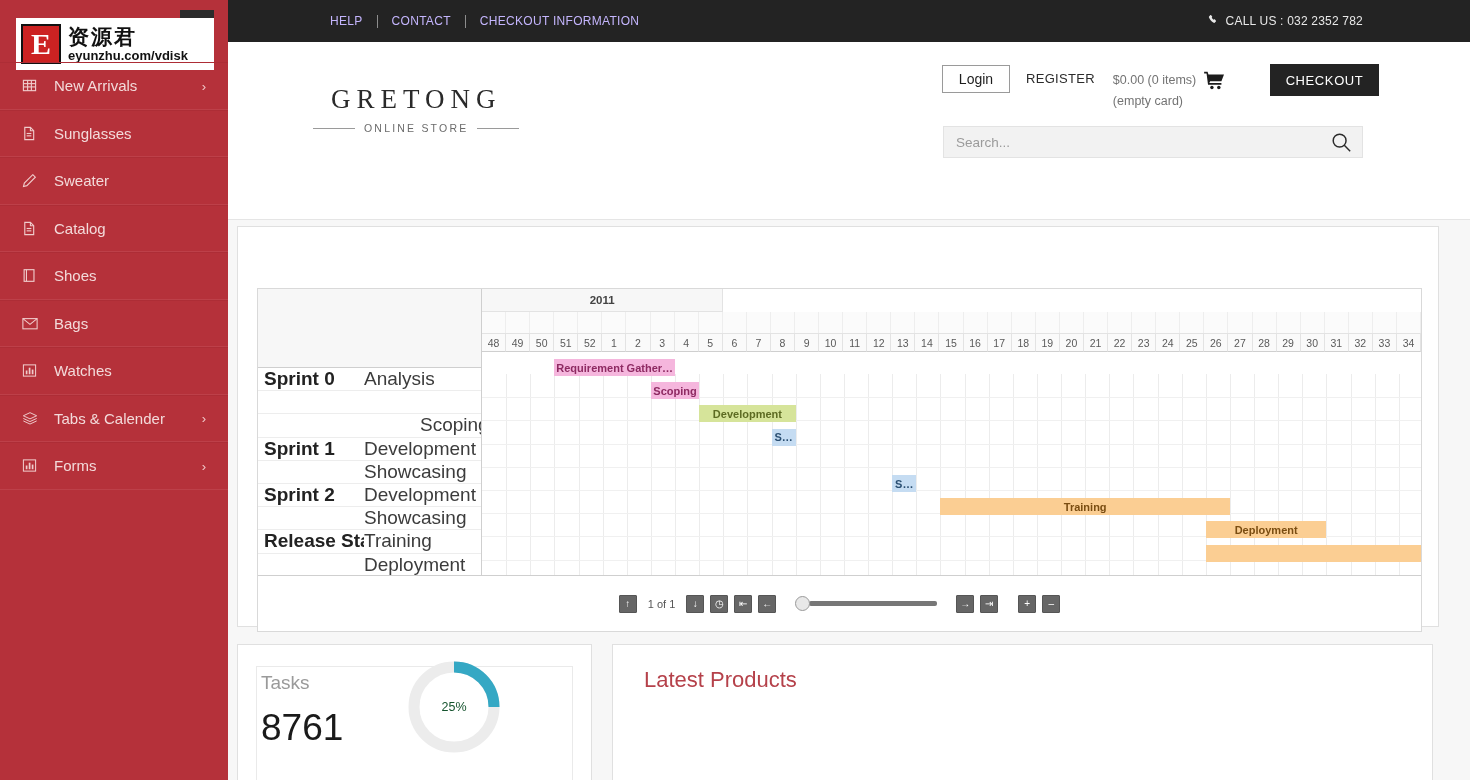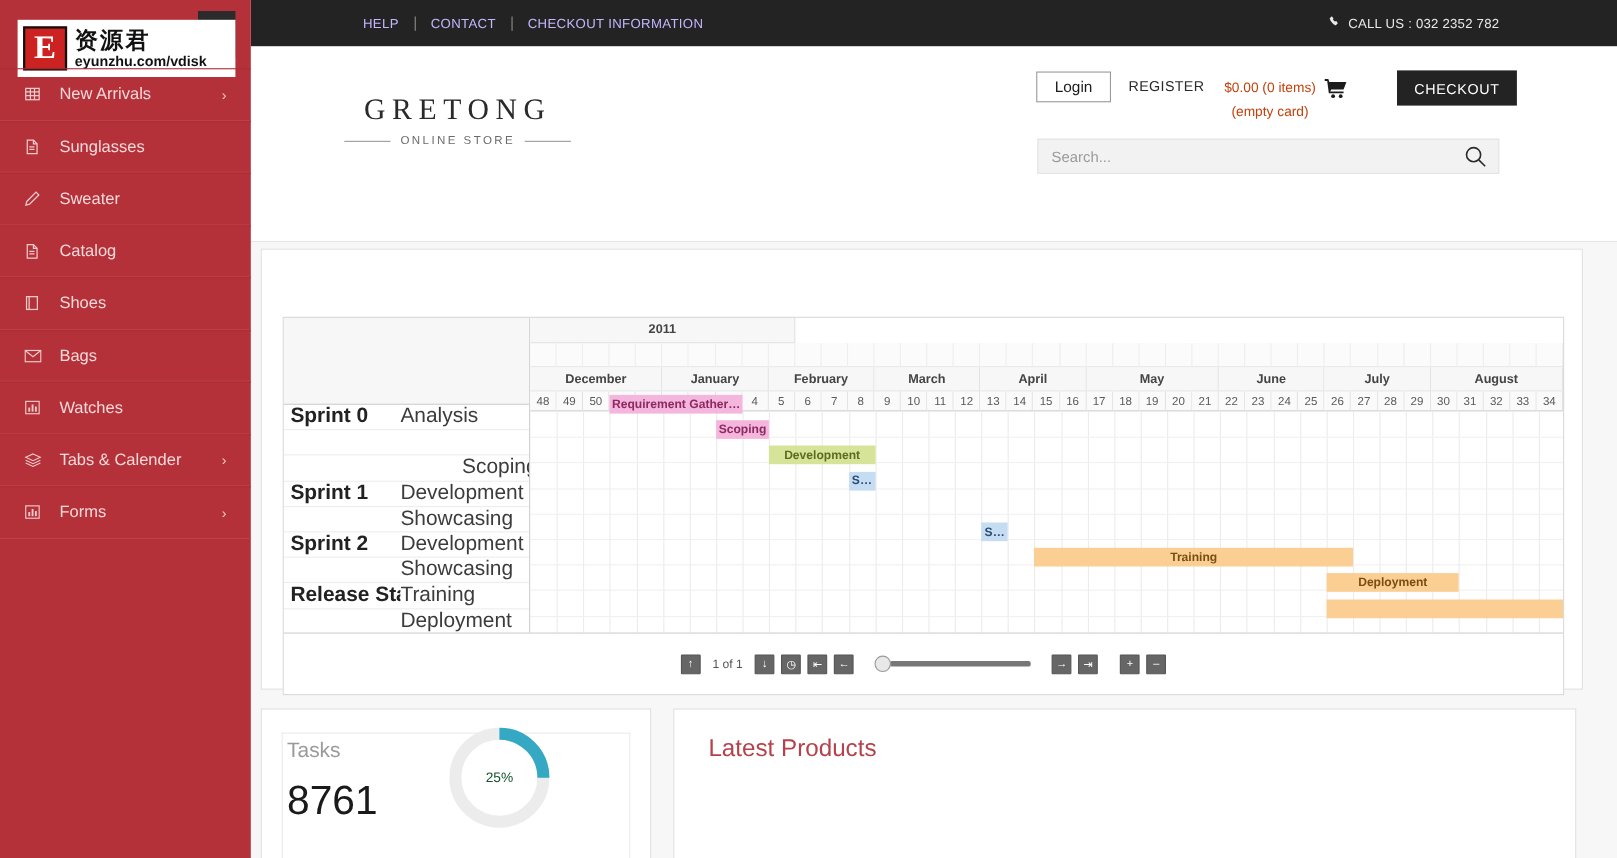--- a/index.html
+++ b/index.html
@@ -133,21 +133,21 @@
     cursor: pointer;
   }
   #register-link {
     margin-left: 16px; margin-top: 6px;
     font-size: 13px; color: #2b2b2b; letter-spacing: .3px; cursor: pointer;
   }
   #cart-block {
     margin-left: 18px; margin-top: 5px;
     display: flex; align-items: flex-start; gap: 8px;
   }
-  #cart-block .cart-txt { font-size: 12.5px; color: #c2410c; text-align: center; line-height: 1.65; }
+  #cart-block .cart-txt { font-size: 12.5px; color: #737373; text-align: left; line-height: 1.65; }
   #checkout-btn {
     position: absolute; left: 1042px; top: 22px;
     width: 109px; height: 32px;
     background: #232323; color: #fff;
     font-size: 13px; letter-spacing: .6px;
     display: flex; align-items: center; justify-content: center;
     cursor: pointer;
   }
   #search-wrap {
     position: absolute; left: 715px; top: 84px;
@@ -536,31 +536,20 @@
             <div class="bcell" style="width: 24.1282px;"></div>
             <div class="bcell" style="width: 24.1282px;"></div>
             <div class="bcell" style="width: 24.1282px;"></div>
             <div class="bcell" style="width: 24.1282px;"></div>
             <div class="bcell" style="width: 24.1282px;"></div>
             <div class="bcell" style="width: 24.1282px;"></div>
             <div class="bcell" style="width: 24.1282px;"></div>
             <div class="bcell" style="width: 24.1282px;"></div>
             <div class="bcell" style="width: 24.1282px;"></div>
             <div class="bcell" style="width: 24.1282px;"></div>
-          </div>
-        <div id="monthrow">
-            <div class="mcell" style="width: 120.641px;">December</div>
-            <div class="mcell" style="width: 96.5128px;">January</div>
-            <div class="mcell" style="width: 96.5128px;">February</div>
-            <div class="mcell" style="width: 96.5128px;">March</div>
-            <div class="mcell" style="width: 96.5128px;">April</div>
-            <div class="mcell" style="width: 120.641px;">May</div>
-            <div class="mcell" style="width: 96.5128px;">June</div>
-            <div class="mcell" style="width: 96.5128px;">July</div>
-            <div class="mcell" style="width: 120.641px;">August</div>
           </div>
         <div id="weekrow">
             <div class="wcell" style="width: 24.1282px;">48</div>
             <div class="wcell" style="width: 24.1282px;">49</div>
             <div class="wcell" style="width: 24.1282px;">50</div>
             <div class="wcell" style="width: 24.1282px;">51</div>
             <div class="wcell" style="width: 24.1282px;">52</div>
             <div class="wcell" style="width: 24.1282px;">1</div>
             <div class="wcell" style="width: 24.1282px;">2</div>
             <div class="wcell" style="width: 24.1282px;">3</div>

